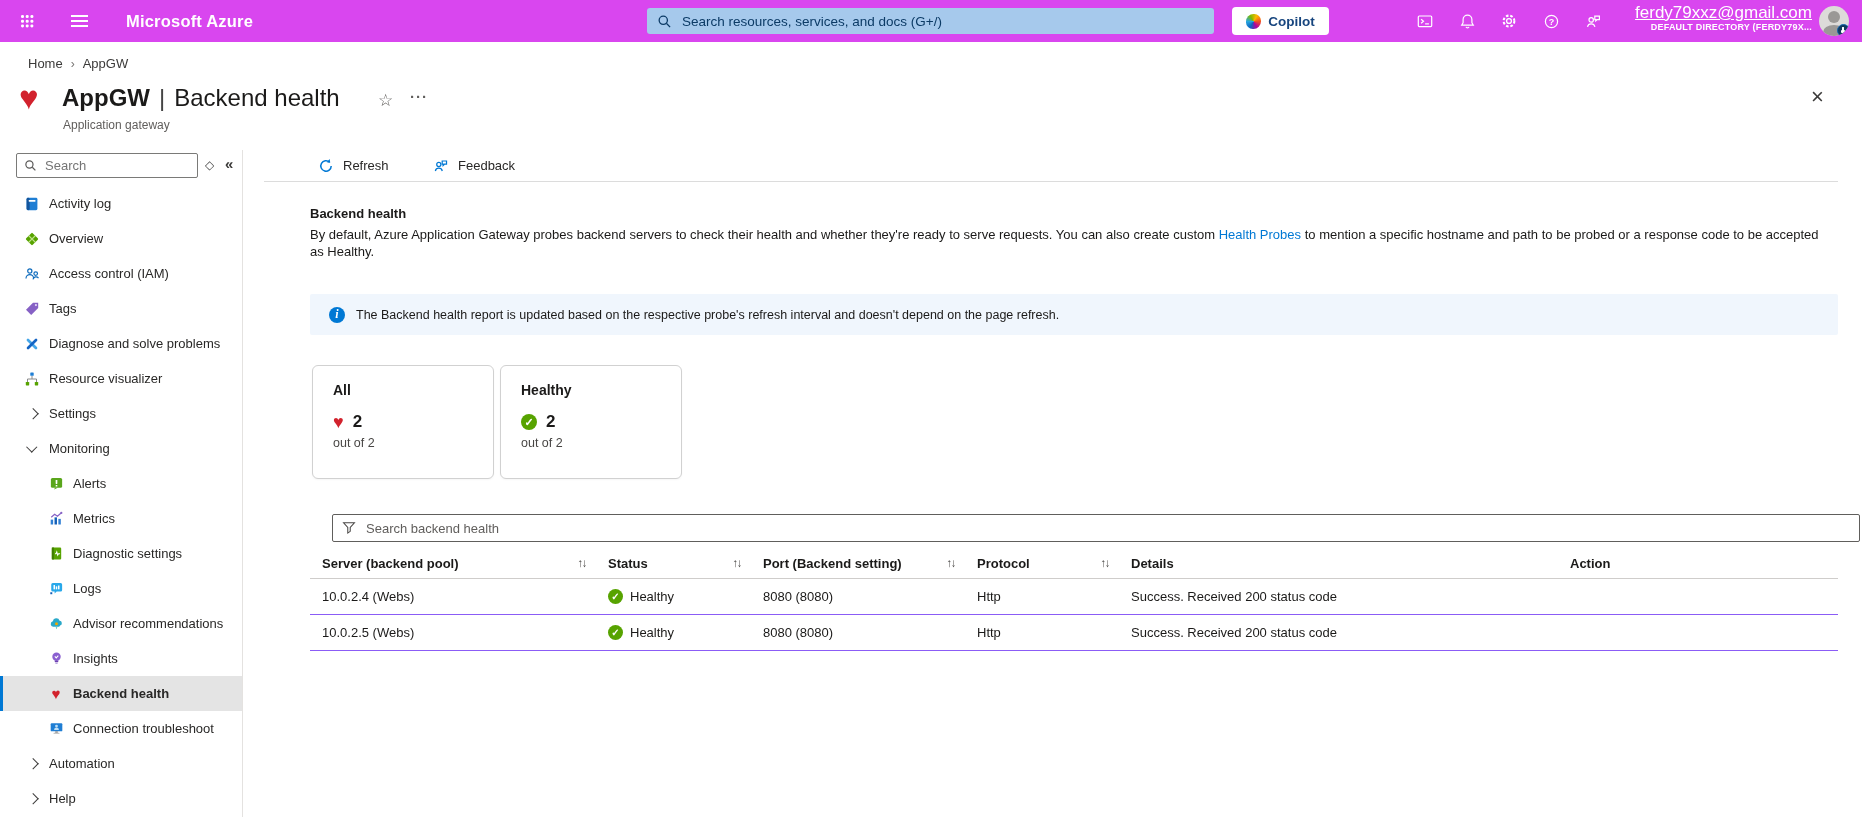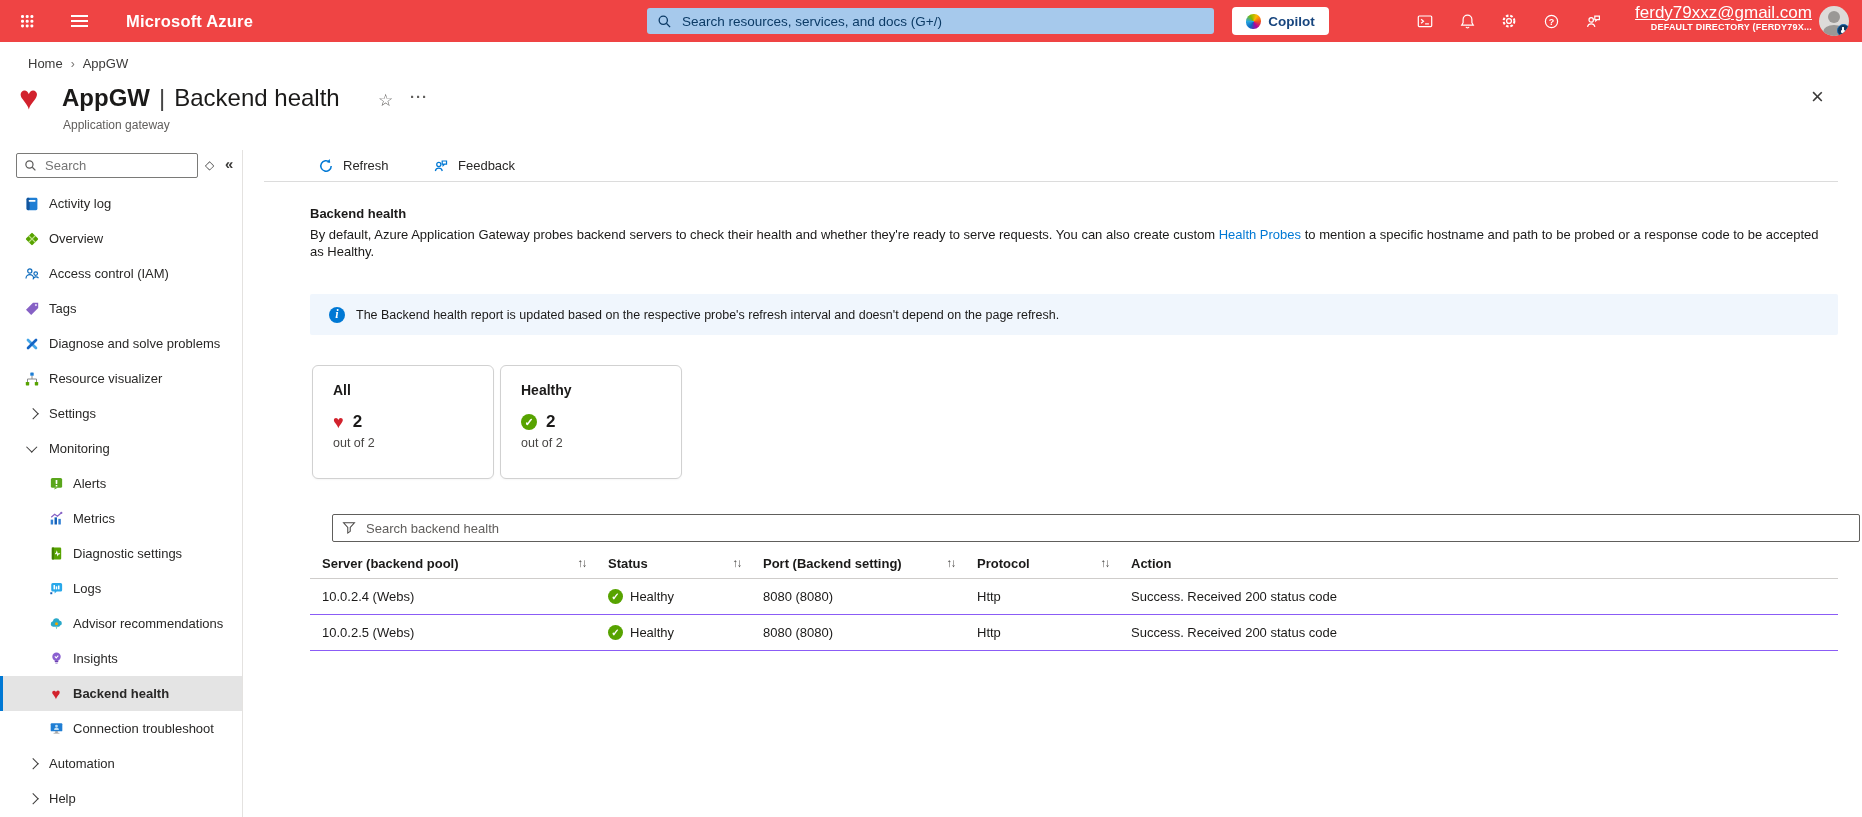--- a/index.html
+++ b/index.html
@@ -1,20 +1,20 @@
 <!DOCTYPE html>
 <html><head>
 <meta charset="utf-8">
 <style>
   html,body{margin:0;padding:0;background:#fff;}
   #app{position:relative;width:1862px;height:817px;overflow:hidden;background:#fff;
        font-family:"Liberation Sans",sans-serif;font-size:13px;color:#292827;}
 
   
-  .topbar{position:absolute;top:0;left:0;width:1862px;height:42px;background:#ef4444;}
+  .topbar{position:absolute;top:0;left:0;width:1862px;height:42px;background:#d946ef;}
   .tb-btn{position:absolute;top:0;height:42px;width:42px;display:flex;align-items:center;justify-content:center;cursor:pointer;}
   .waffle{width:12px;height:12px;position:relative;}
   .waffle i{position:absolute;width:2.6px;height:2.6px;background:#fff;border-radius:50%;
     box-shadow:4.7px 0 0 #fff,9.4px 0 0 #fff,0 4.7px 0 #fff,4.7px 4.7px 0 #fff,9.4px 4.7px 0 #fff,0 9.4px 0 #fff,4.7px 9.4px 0 #fff,9.4px 9.4px 0 #fff;}
   .burger{width:17px;height:2px;background:#fff;box-shadow:0 5px 0 #fff,0 10px 0 #fff;margin-top:-10px;}
   .tb-title{position:absolute;left:126px;top:0;line-height:42px;color:#fff;font-size:16.5px;font-weight:700;letter-spacing:.2px;}
   .tb-search{position:absolute;left:647px;top:8px;width:567px;height:26px;background:#a6c9ec;border-radius:3px;
     display:flex;align-items:center;padding:0 10px;box-sizing:border-box;gap:8px;}
   .tb-search input{flex:1;background:transparent;border:none;outline:none;font-family:inherit;font-size:13.5px;color:#0c3b66;}
   .tb-search input::placeholder{color:#0c3b66;opacity:1;}
@@ -475,20 +475,23 @@
       </div>
       <div class="td th">
         <span>Port (Backend setting)</span>
           <span class="sort">↑↓</span>
       </div>
       <div class="td th">
         <span>Protocol</span>
           <span class="sort">↑↓</span>
       </div>
       <div class="td th plain">
+          <span>Details</span>
+        </div>
+      <div class="td th plain">
           <span>Action</span>
         </div>
     </div>
 
     <div class="tr row">
       <div class="td first">10.0.2.4 (Webs)</div>
       <div class="td status-cell">
         <span class="chk">✓</span>
         <span>Healthy</span>
       </div>

